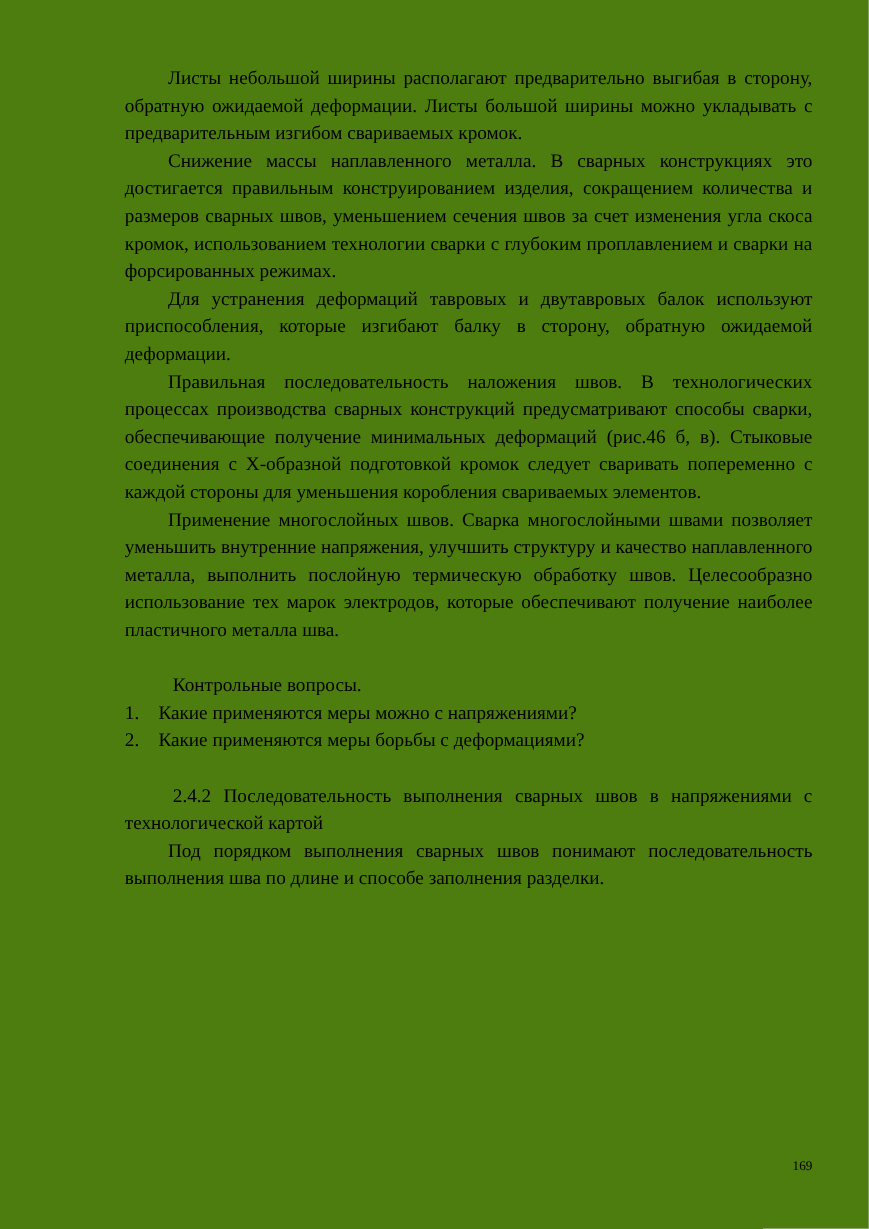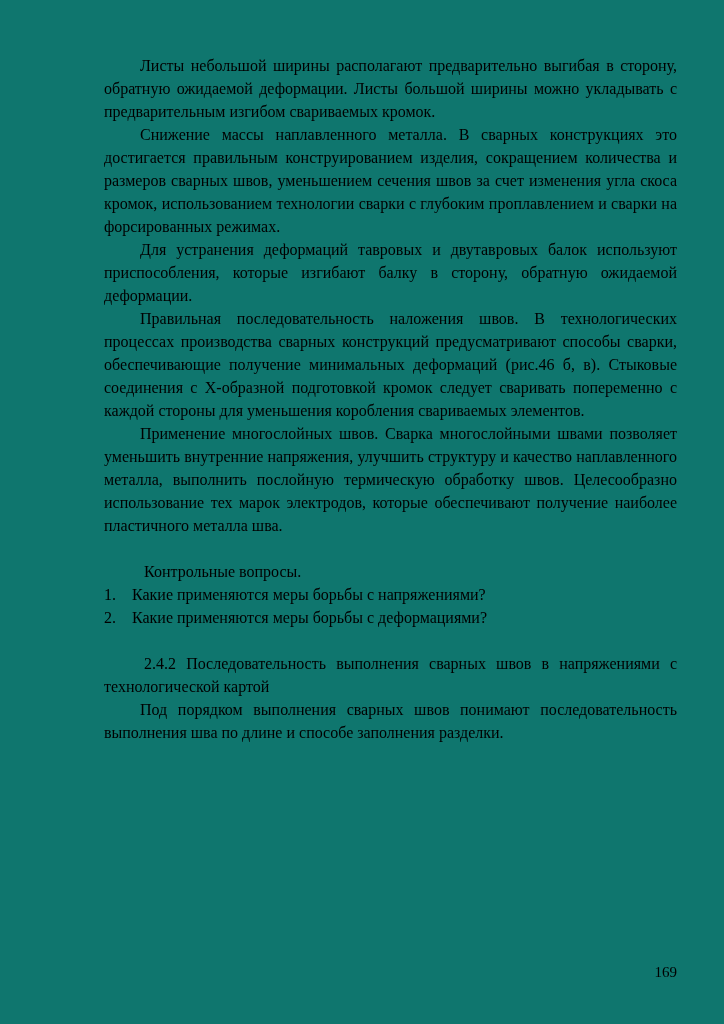--- a/index.html
+++ b/index.html
@@ -2,21 +2,21 @@
 <html><head>
 <meta charset="utf-8">
 <style>
   * { margin: 0; padding: 0; box-sizing: border-box; }
   html, body { background: #e8e8e8; }
   .page {
     position: relative;
     width: 724px;
     height: 1024px;
     margin: 0 auto;
-    background: #0f766e;
+    background: #4d7c0f;
     font-family: "Liberation Serif", "DejaVu Serif", serif;
     font-size: 16px;
     line-height: 23px;
     color: #000000;
     overflow: hidden;
   }
   .content {
     position: absolute;
     top: 54px;
     left: 104px;
@@ -37,21 +37,21 @@
   .q-num { flex: 0 0 28px; width: 28px; }
   .q-text { flex: 1 1 auto; }
   .section-heading {
     text-align: justify;
     text-indent: 40px;
   }
   .page-number {
     position: absolute;
     right: 47px;
     bottom: 40px;
-    font-size: 15px;
+    font-size: 11px;
   }
 </style>
 </head>
 <body>
 
 <div class="page">
   <div class="content">
 
     <p class="para">Листы небольшой ширины располагают предварительно выгибая в сторону, обратную ожидаемой деформации. Листы большой ширины можно укладывать с предварительным изгибом свариваемых кромок.</p>
 
@@ -64,21 +64,21 @@
     <p class="para">Применение многослойных швов. Сварка многослойными швами позволяет уменьшить внутренние напряжения, улучшить структуру и качество наплавленного металла, выполнить послойную термическую обработку швов. Целесообразно использование тех марок электродов, которые обеспечивают получение наиболее пластичного металла шва.</p>
 
 
     <div class="spacer"></div>
 
     <p class="heading-bold">Контрольные вопросы.</p>
 
     <div class="questions-list">
       <div class="q-item">
         <span class="q-num">1.</span>
-        <span class="q-text">Какие применяются меры борьбы с напряжениями?</span>
+        <span class="q-text">Какие применяются меры можно с напряжениями?</span>
       </div>
       <div class="q-item">
         <span class="q-num">2.</span>
         <span class="q-text">Какие применяются меры борьбы с деформациями?</span>
       </div>
     </div>
 
     <div class="spacer"></div>
 
     <p class="section-heading">2.4.2 Последовательность выполнения сварных швов в напряжениями с технологической картой</p>

